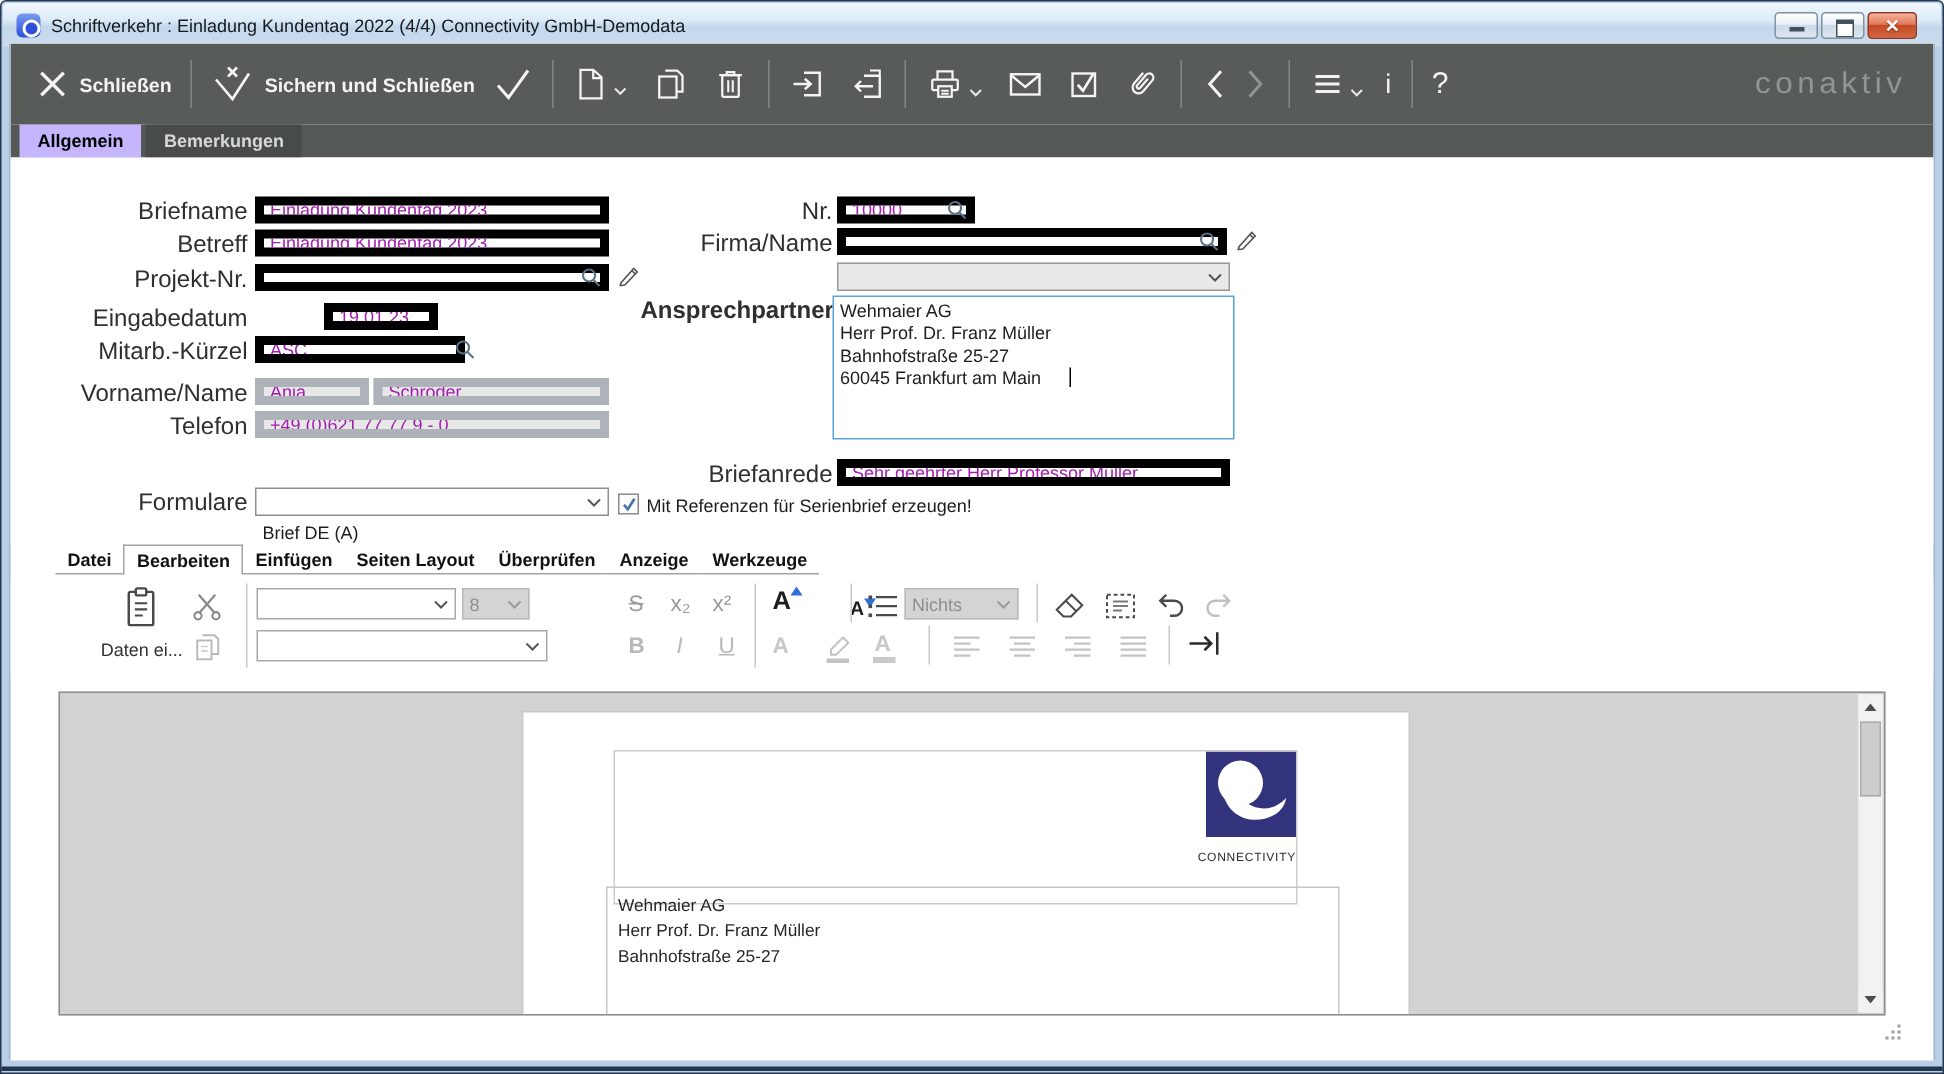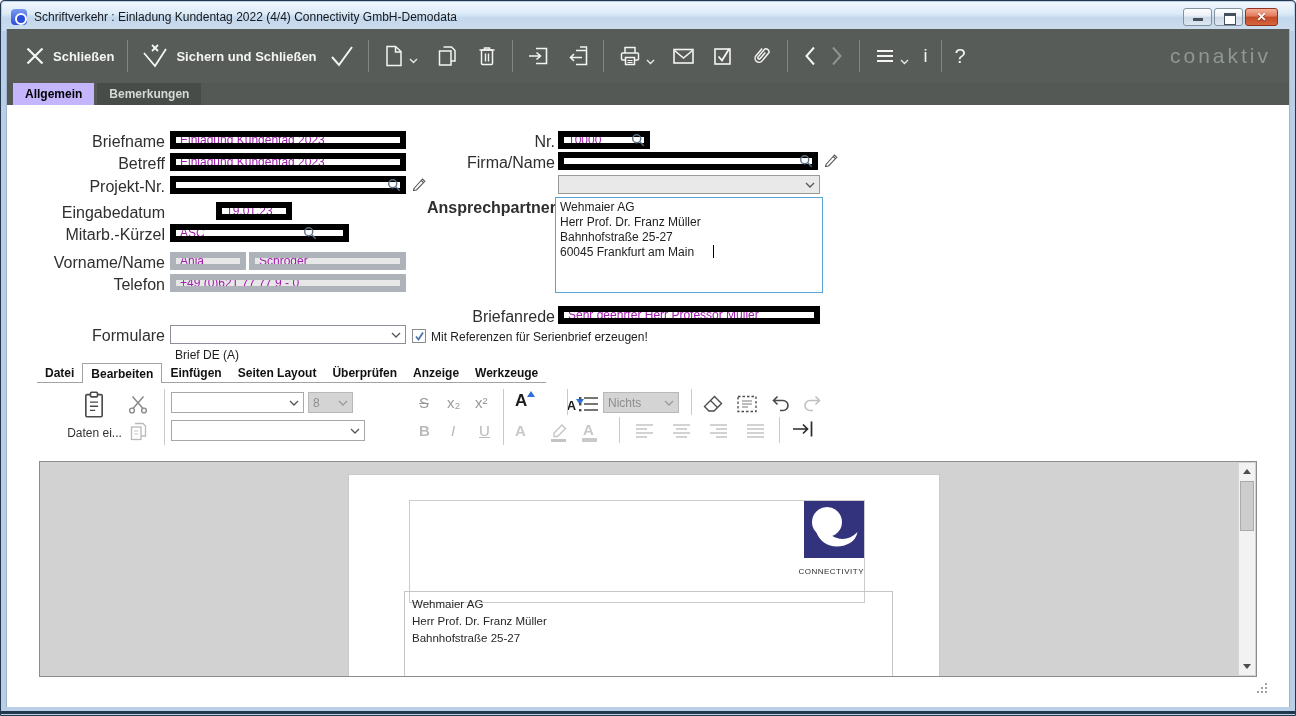--- a/index.html
+++ b/index.html
@@ -256,21 +256,21 @@
           </svg>
       </span>
       <span class="pen" style="left:404px;top:70px;">
         <svg width="16" height="16" viewBox="0 0 16 16">
             <path d="M3 13.5 L11.5 4 l2.3 2.3 L5.5 15 l-3 .5 z M10.3 5.5 l2.3 2.3" stroke="#555" stroke-width="1.1" fill="none"></path>
           </svg>
       </span>
       <div class="lbl" style="left:0;width:158px;top:99px;">Eingabedatum</div>
       <input class="inp" style="left: 163px; top: 97px; width: 76px; margin-left: 46px;" value="19.01.23">
       <div class="lbl" style="left:0;width:158px;top:121px;">Mitarb.-Kürzel</div>
-      <input class="inp" style="left: 163px; top: 119px; width: 179px;" value="ASC">
+      <input class="inp" style="left: 163px; top: 119px; width: 140px;" value="ASC">
       <span class="mag" style="left:296px;top:121px;">
         <svg width="14" height="14" viewBox="0 0 14 14">
             <circle cx="5.7" cy="5.7" r="4" stroke="#5a7186" stroke-width="1.4" fill="none"></circle>
             <path d="M8.8 8.8 L12.7 12.7" stroke="#5a7186" stroke-width="1.4"></path>
           </svg>
       </span>
       <div class="lbl" style="left:0;width:158px;top:149px;">Vorname/Name</div>
       <input class="inp ro" style="left: 163px; top: 147px; width: 76px;" value="Anja">
       <input class="inp ro" style="left: 242px; top: 147px; width: 157px;" value="Schröder">
       <div class="lbl" style="left:0;width:158px;top:171px;">Telefon</div>

